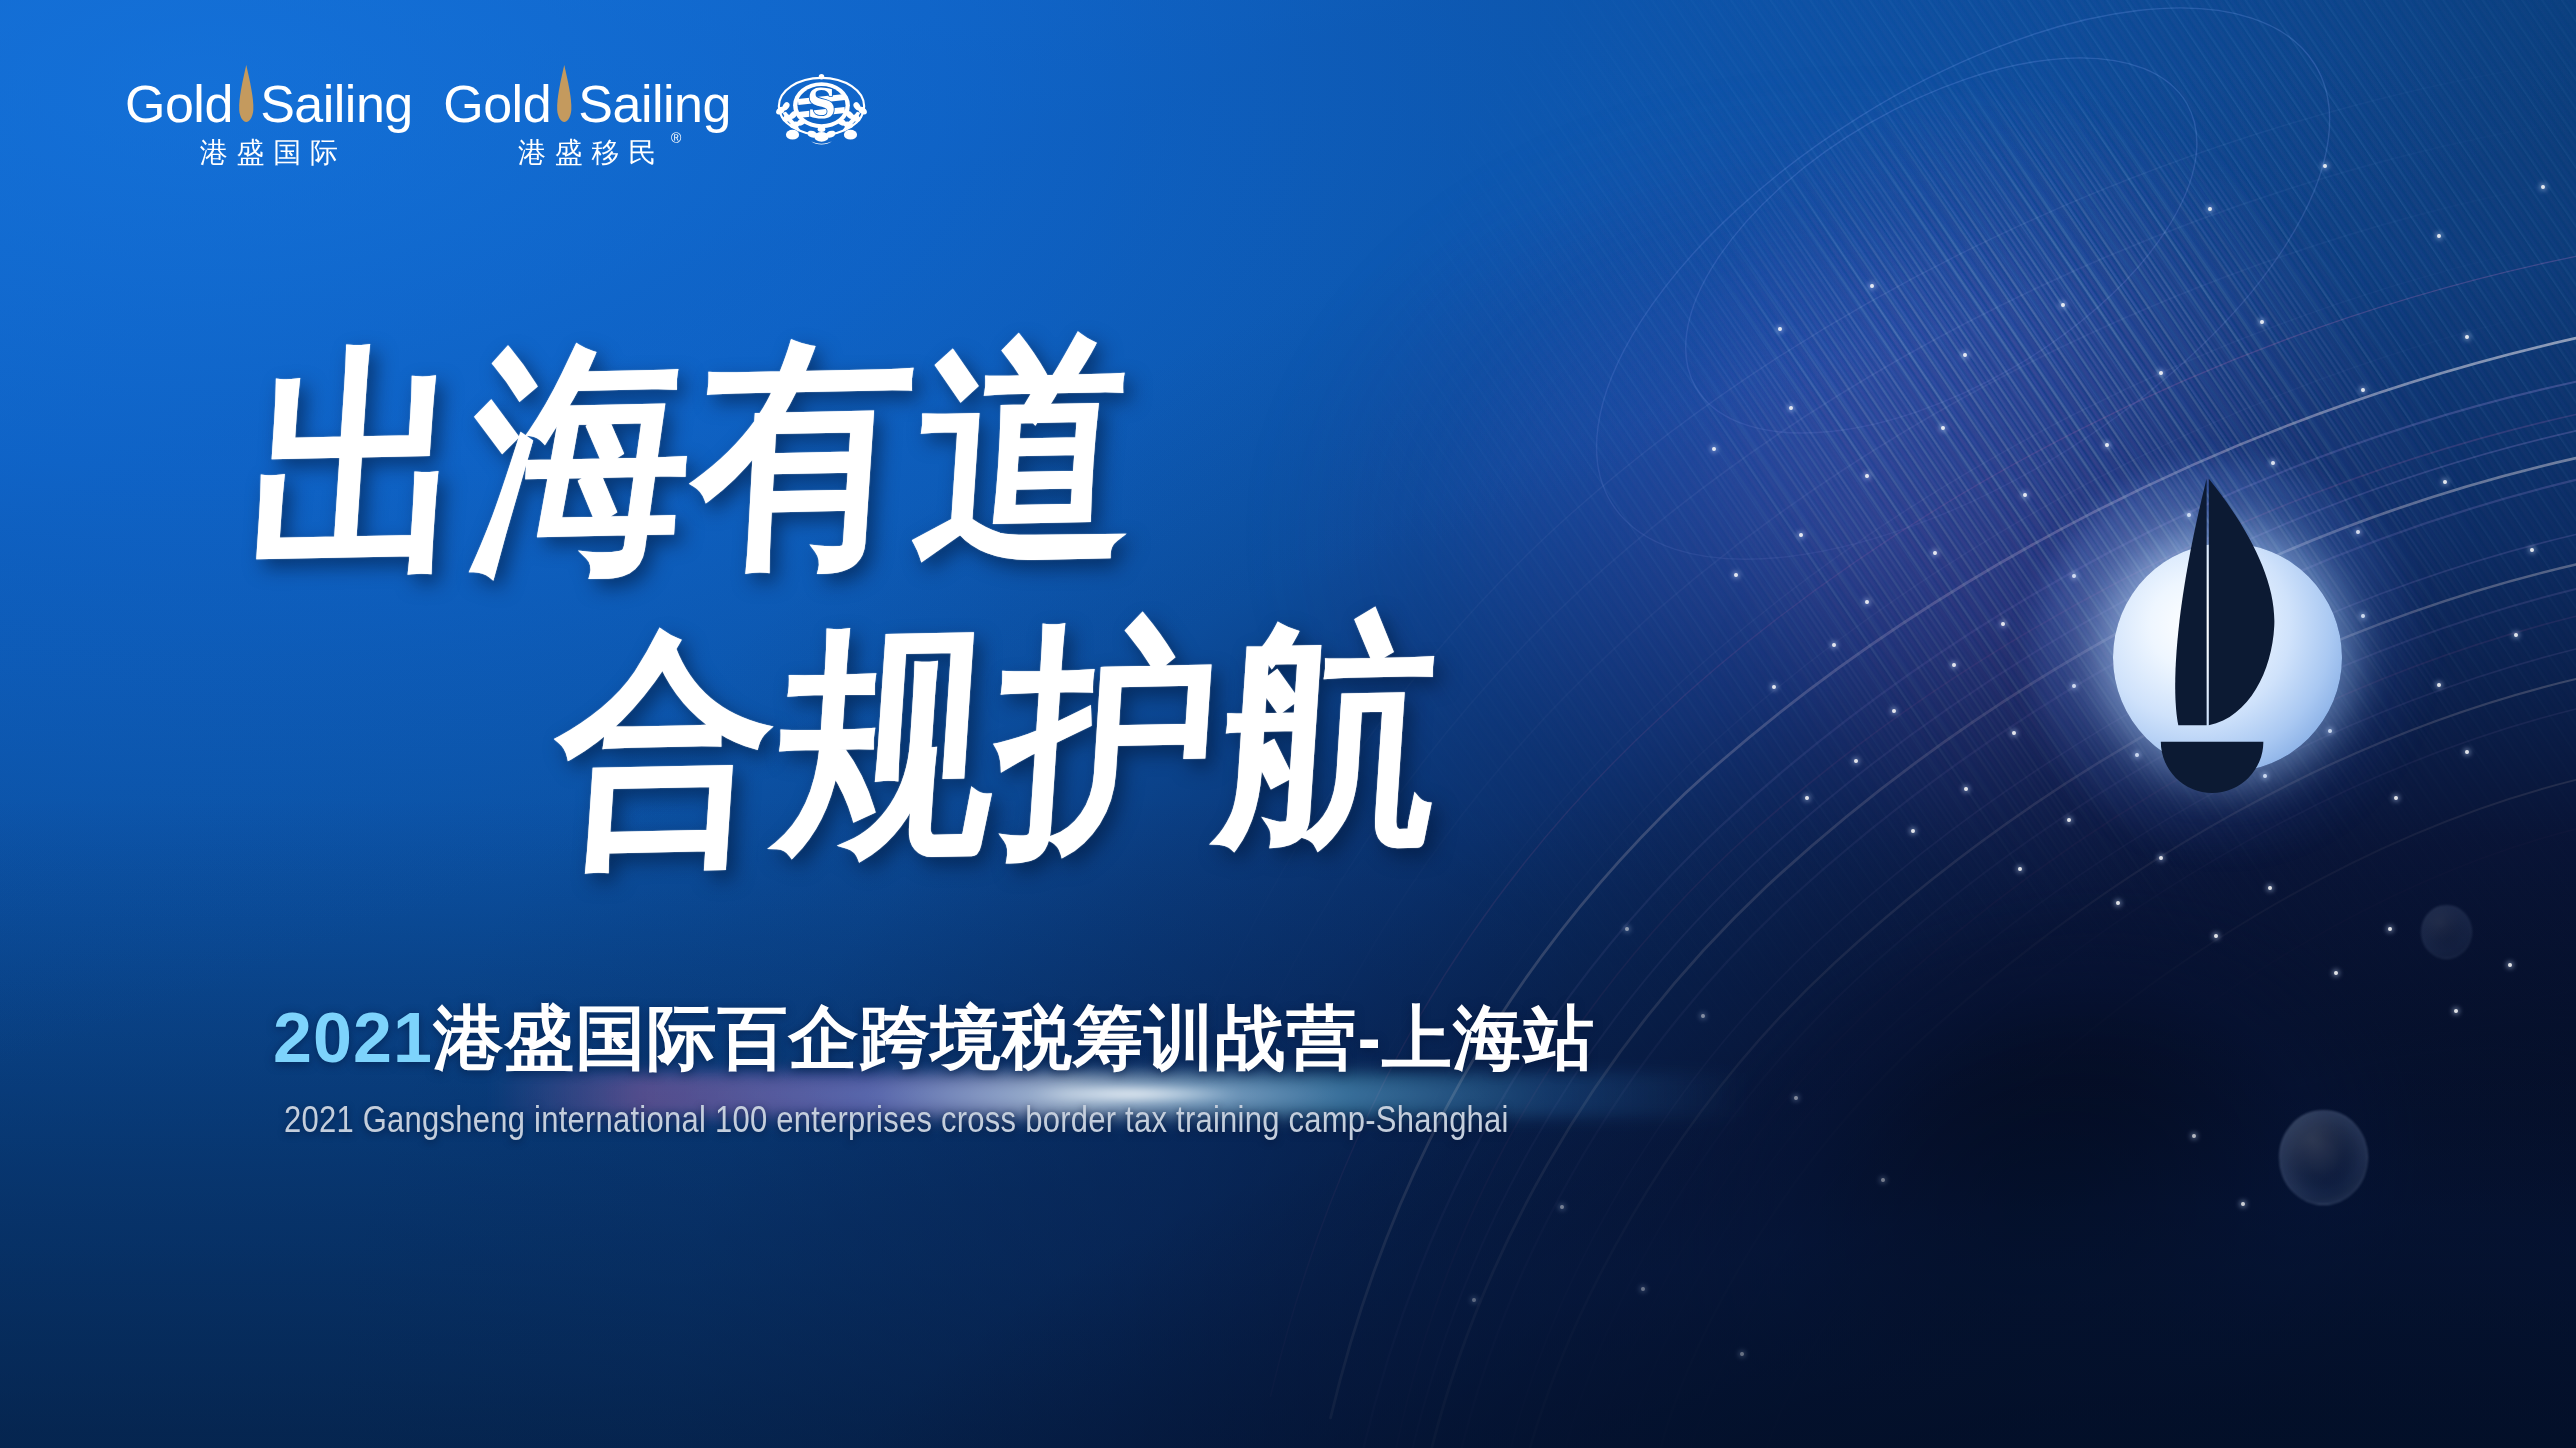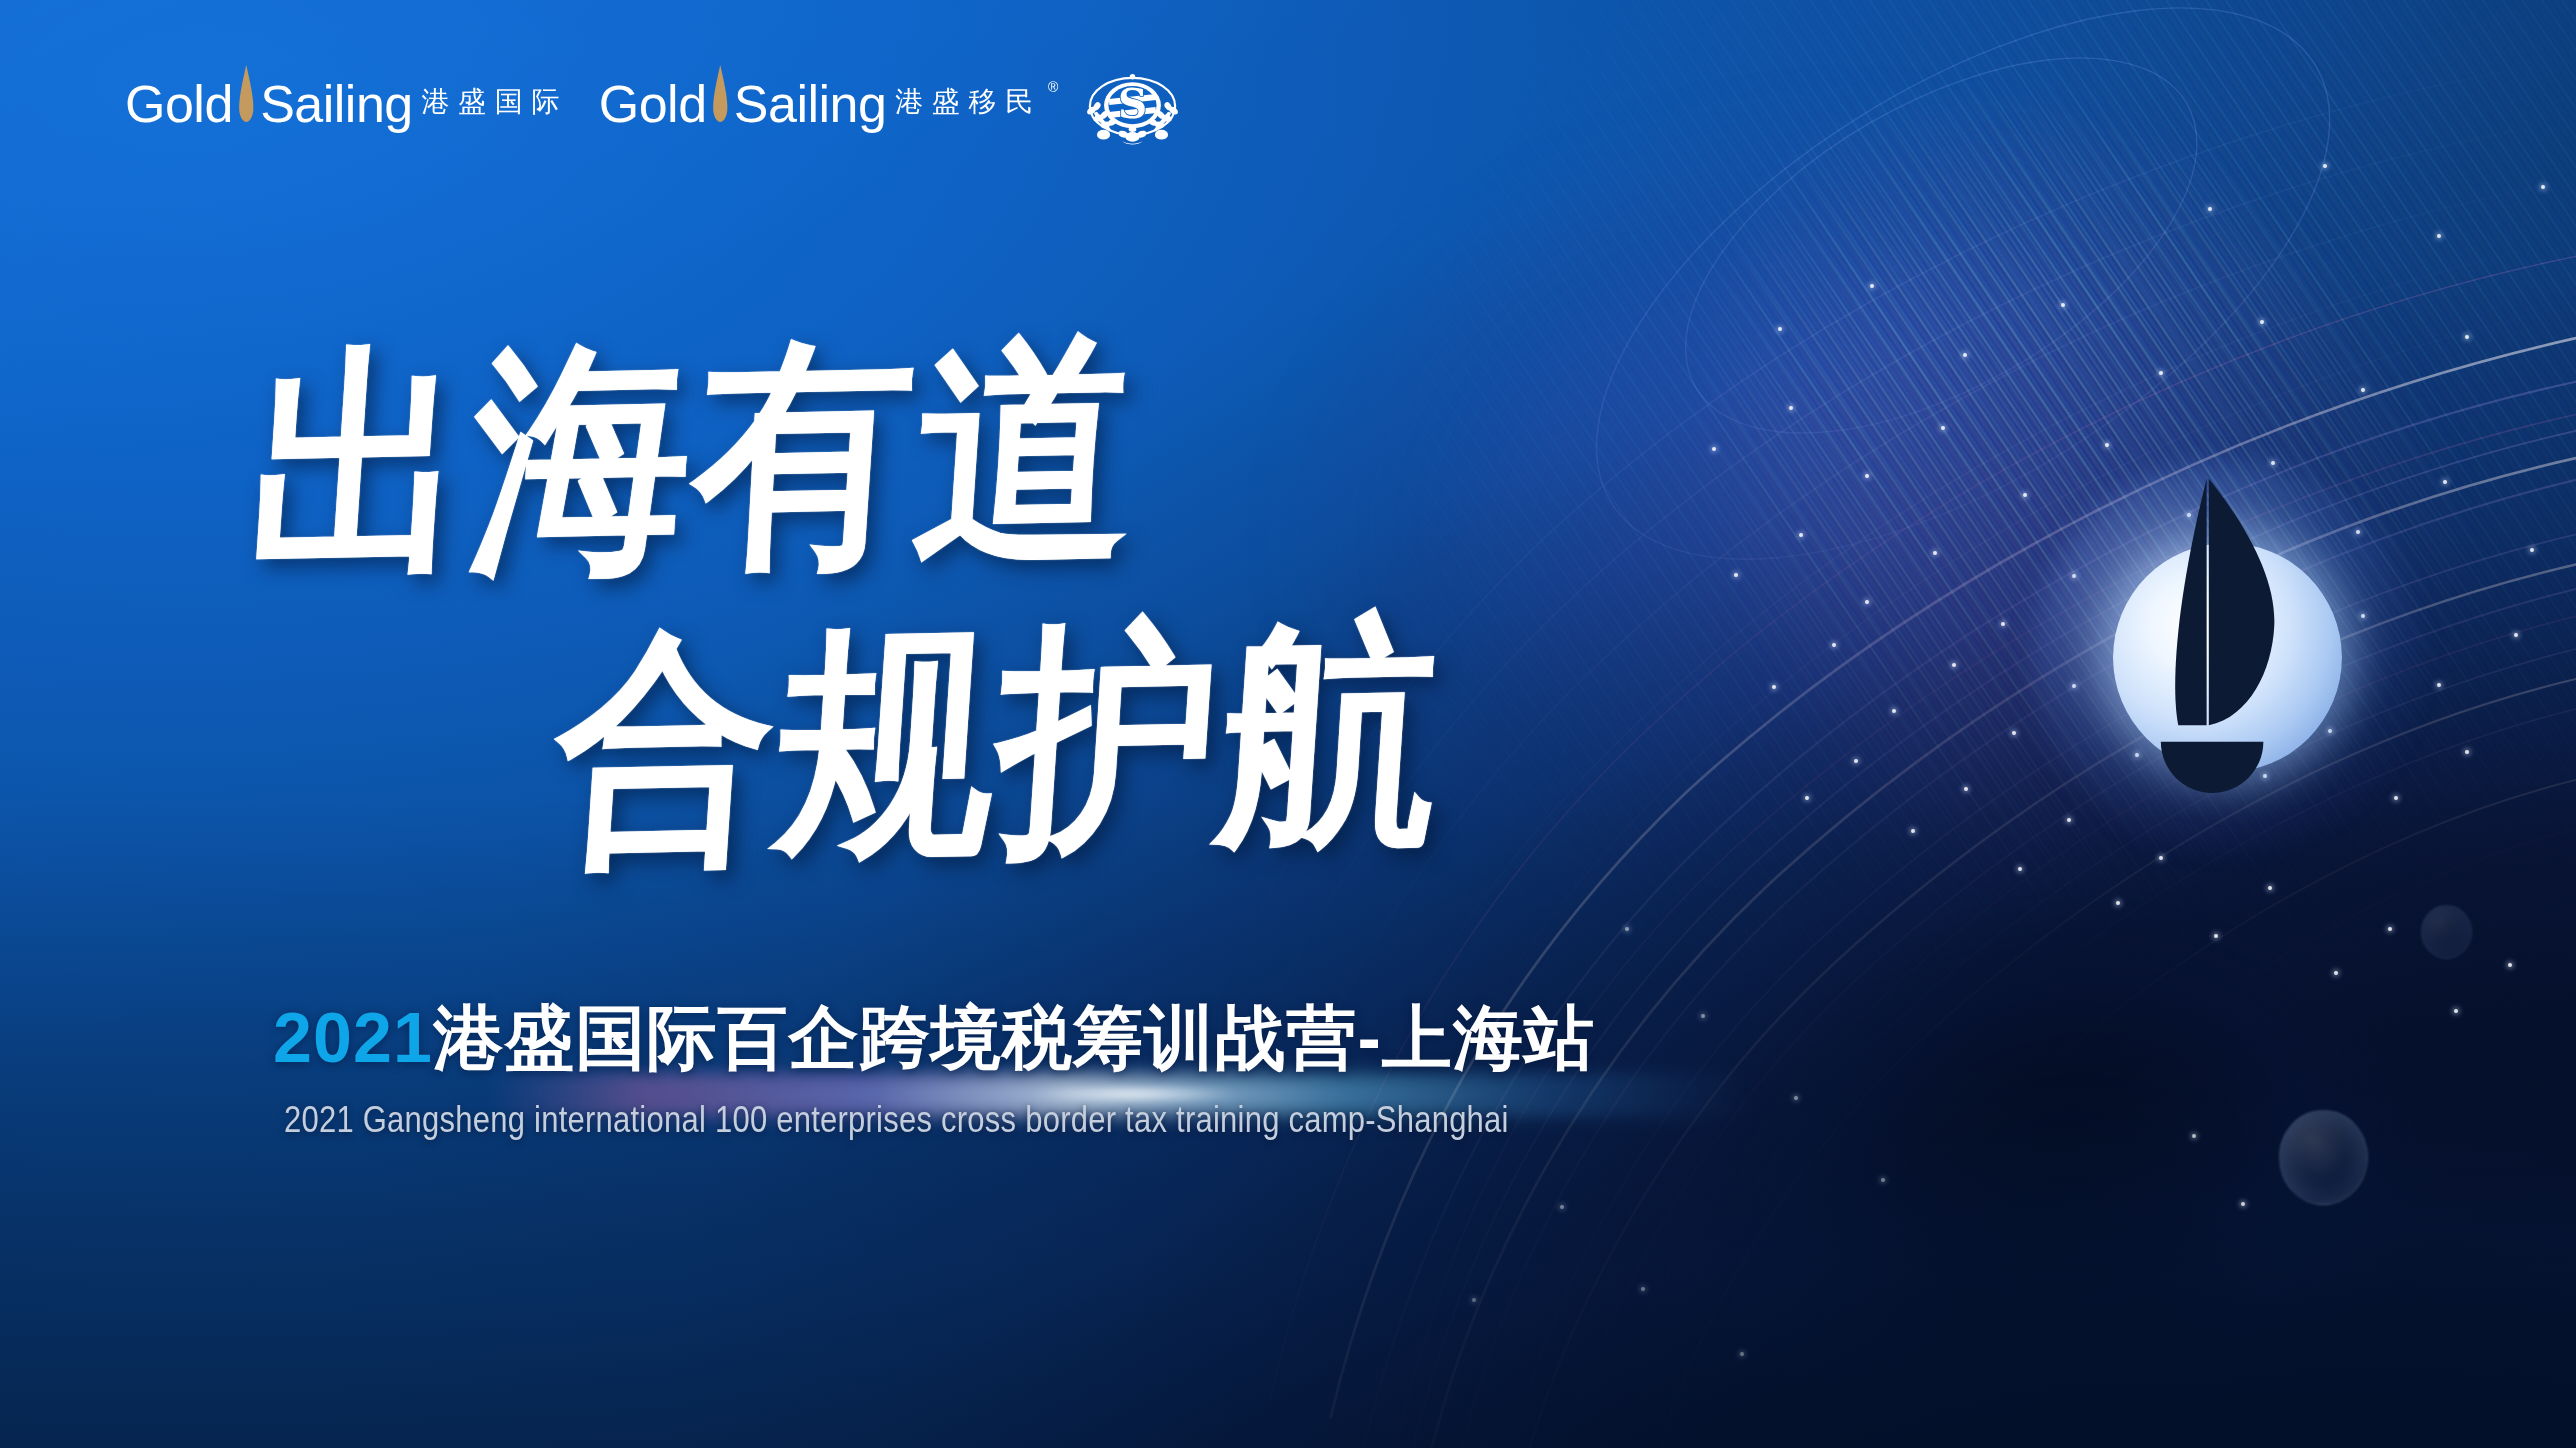--- a/index.html
+++ b/index.html
@@ -195,21 +195,21 @@
   }
 
   
   .logo-bar {
     position: absolute;
     left: 125px; top: 65px;
     display: flex;
     align-items: flex-start;
     gap: 0px;
   }
-  .logo-unit { position: relative; display: flex; align-items: center; }
+  .logo-unit { position: relative; display: flex; flex-direction: column; align-items: center; }
   .logo-wordmark {
     position: relative;
     display: flex; align-items: baseline;
     color: #ffffff;
     font-size: 52px;
     font-weight: 400;
     letter-spacing: -0.5px;
     line-height: 1;
     font-family: "Liberation Sans", "DejaVu Sans", sans-serif;
   }
@@ -294,21 +294,21 @@
     position: absolute;
     left: 273px; top: 1003px;
     font-size: 70px;
     line-height: 1;
     font-weight: 700;
     letter-spacing: 1.1px;
     white-space: nowrap;
     font-family: "Liberation Sans", "DejaVu Sans", sans-serif;
     text-shadow: 0 2.2px 9.8px rgba(3,20,55,0.55);
   }
-  .subtitle-cn .year { color: #0ea5e9; }
+  .subtitle-cn .year { color: #7dd3fc; }
   .subtitle-cn .body { color: #ffffff; }
 
   .subtitle-en {
     position: absolute;
     left: 284px; top: 1102px;
     font-size: 36px;
     line-height: 1;
     color: #c4cedc;
     letter-spacing: 0.3px;
     white-space: nowrap;

